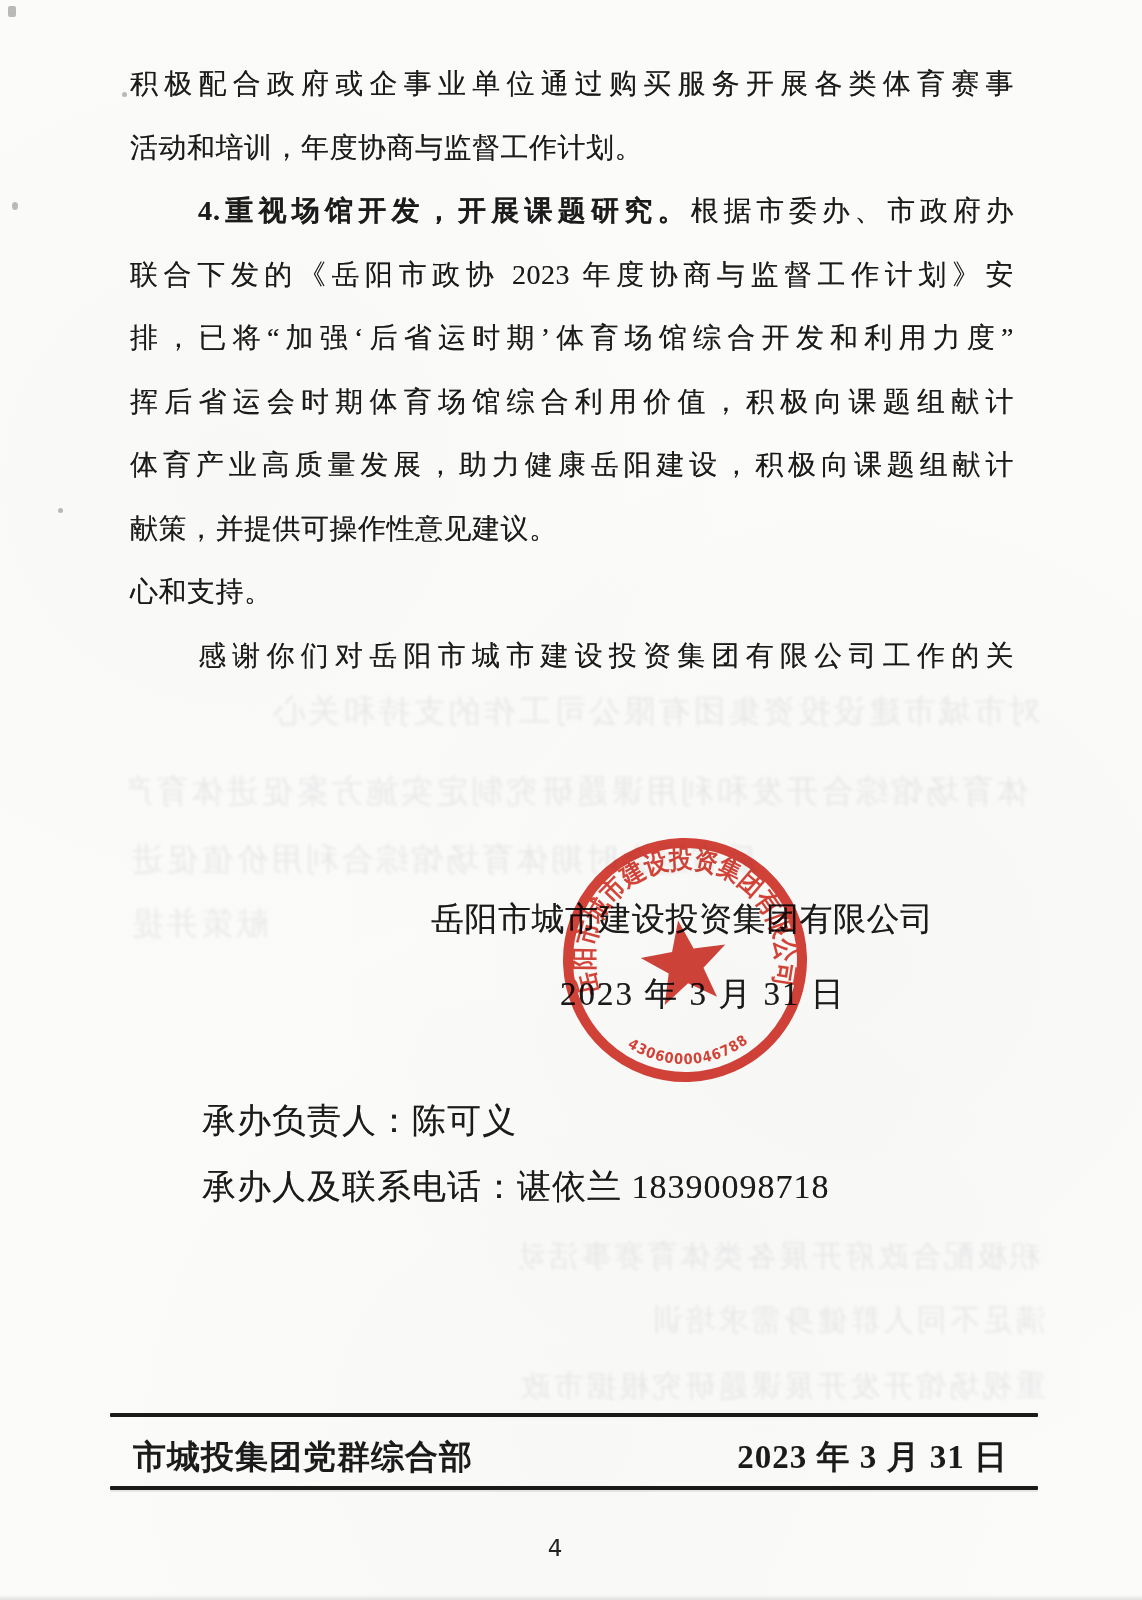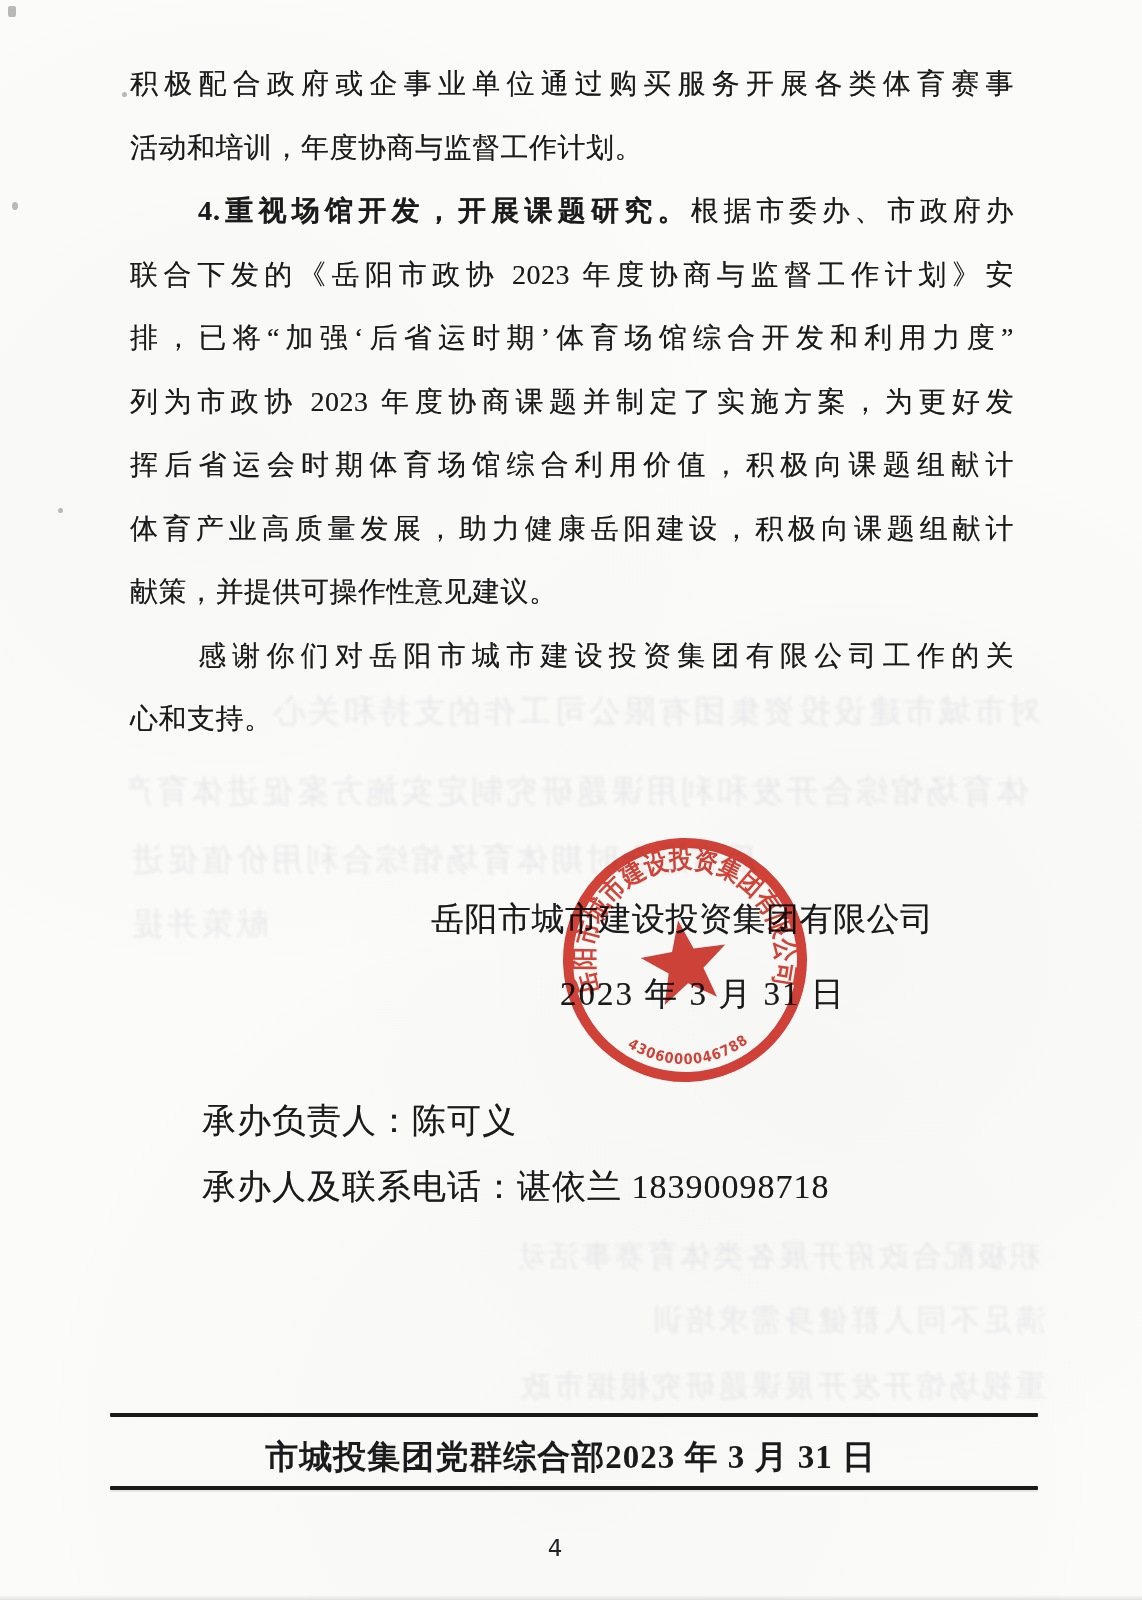--- a/index.html
+++ b/index.html
@@ -43,21 +43,21 @@
   .contact.l2{top:1164px;}
   .stamp{
     position:absolute;left:554px;top:829px;width:262px;height:262px;
     mix-blend-mode:multiply;opacity:.93;transform:rotate(-2deg);
   }
   .rule{position:absolute;left:110px;width:928px;height:4px;background:#1a1a1a;border-radius:1px;}
   .rule.r1{top:1413px;}
   .rule.r2{top:1486px;box-shadow:0 2px 0 rgba(0,0,0,.08);}
   .footer-row{
     position:absolute;left:133px;top:1435px;width:875px;
-    display:flex;justify-content:center;align-items:baseline;
+    display:flex;justify-content:space-between;align-items:baseline;
     font-size:33px;font-weight:bold;letter-spacing:1px;white-space:nowrap;
   }
   .page-num{position:absolute;left:0;top:1535px;width:1110px;text-align:center;font-size:23px;
     font-family:"DejaVu Sans","Liberation Sans",sans-serif;color:#222;}
   .ghost{
     position:absolute;color:#8d939e;opacity:.16;filter:blur(1.8px);
     transform:scaleX(-1);white-space:nowrap;overflow:hidden;pointer-events:none;
     letter-spacing:3px;
   }
   .speck{position:absolute;background:#777;border-radius:50%;opacity:.5;}
@@ -78,26 +78,25 @@
     <div class="ghost" style="left: 545px; top: 1300px; width: 500px; font-size: 30px;">满足不同人群健身需求培训</div>
     <div class="ghost" style="left: 515px; top: 1366px; width: 530px; font-size: 30px;">重视场馆开发开展课题研究根据市政府</div>
   </div>
 
 <div class="body-text" id="body-lines">
     <div class="line just">积极配合政府或企事业单位通过购买服务开展各类体育赛事</div>
     <div class="line">活动和培训，年度协商与监督工作计划。</div>
     <div class="line just ind"><b>4.重视场馆开发，开展课题研究。</b>根据市委办、市政府办</div>
     <div class="line just">联合下发的《岳阳市政协 2023 年度协商与监督工作计划》安</div>
     <div class="line just">排，已将“加强‘后省运时期’体育场馆综合开发和利用力度”</div>
-    <div class="line just">列为市政协 2023 年度协商课题并制定了实施方案，为更好发</div>
     <div class="line just">挥后省运会时期体育场馆综合利用价值，积极向课题组献计</div>
     <div class="line just">体育产业高质量发展，助力健康岳阳建设，积极向课题组献计</div>
     <div class="line">献策，并提供可操作性意见建议。</div>
+    <div class="line">心和支持。</div>
     <div class="line just ind">感谢你们对岳阳市城市建设投资集团有限公司工作的关</div>
-    <div class="line">心和支持。</div>
   </div>
 
 <div class="sig-company">岳阳市城市建设投资集团有限公司</div>
 <div class="sig-date">2023 年 3 月 31 日</div>
 
 <svg class="stamp" viewBox="0 0 262 262">
   <g>
     <circle cx="131" cy="131" r="117" fill="none" stroke="#cf2318" stroke-width="10" opacity=".92"></circle>
     <defs>
       <path id="sealTopArc" d="M 44.6 162.5 A 92 92 0 1 1 217.4 162.5" fill="none"></path>

